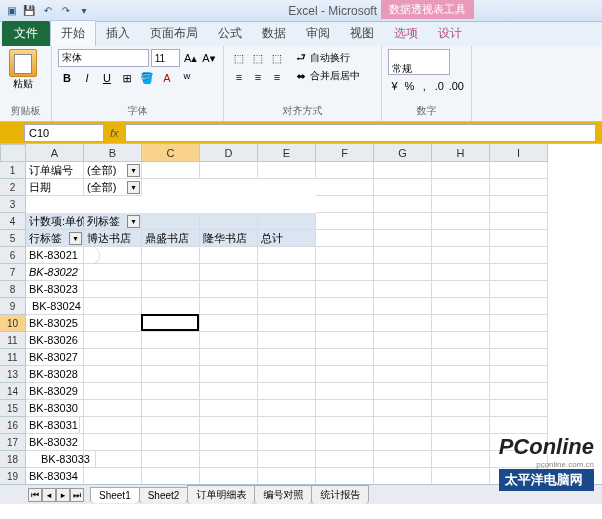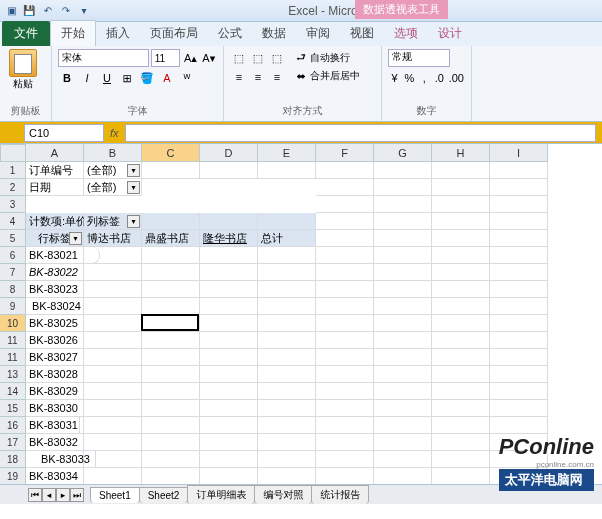--- a/index.html
+++ b/index.html
@@ -1,38 +1,38 @@
 <!DOCTYPE html>
 <html><head>
 <meta charset="utf-8">
 <style>
 *{box-sizing:border-box;margin:0;padding:0;font-family:"Microsoft YaHei",SimSun,Arial,sans-serif}
 body{width:602px;height:519px;background:#fff;overflow:hidden;font-size:11px;position:relative}
 .titlebar{height:22px;background:linear-gradient(#e8f0fa,#d4e4f5);display:flex;align-items:center;border-bottom:1px solid #a8c0d8}
 .qat{display:flex;gap:2px;padding:0 4px}
 .qat-icon{width:16px;height:16px;display:flex;align-items:center;justify-content:center;font-size:10px;color:#2a5a8a}
 .title-text{flex:1;text-align:center;color:#585858;font-size:12px}
-.context-badge{position:absolute;top:0;right:154px;background:#e89ab8;color:#fff;padding:2px 8px;font-size:11px}
+.context-badge{position:absolute;top:0;right:128px;background:#e89ab8;color:#fff;padding:2px 8px;font-size:11px}
 .ribbon-tabs{height:24px;background:#e8f0fa;display:flex;align-items:flex-end;padding-left:2px}
 .file-tab{background:#1c6b3c;color:#fff;padding:4px 12px;font-size:12px;border-radius:2px 2px 0 0}
 .tab{padding:4px 10px;font-size:12px;color:#444;cursor:pointer}
 .tab.active{background:#f5f8fc;border:1px solid #b8ccde;border-bottom:none}
 .tab.ctx{color:#b55080}
 .ribbon{height:76px;background:#f2f6fb;border-bottom:1px solid #b0c4d8;display:flex}
 .rgroup{border-right:1px solid #cad8e8;padding:3px 6px;display:flex;flex-direction:column;justify-content:space-between}
 .rgroup-body{display:flex;align-items:flex-start;gap:4px}
 .rgroup-label{text-align:center;font-size:10px;color:#666;padding-top:2px}
 .paste-btn{display:flex;flex-direction:column;align-items:center;width:34px}
 .paste-icon{width:28px;height:28px;background:linear-gradient(#f9d58a,#e8a030);border:1px solid #c88820;border-radius:2px;position:relative}
 .paste-icon::after{content:"";position:absolute;top:4px;left:4px;width:16px;height:18px;background:#fff;border:1px solid #888}
 .font-row{display:flex;gap:2px;align-items:center;margin-bottom:2px}
 .combo{border:1px solid #aac;background:#fff;height:18px;display:flex;align-items:center;padding:0 3px;font-size:10px}
 .btn-sm{width:18px;height:18px;border:1px solid transparent;display:flex;align-items:center;justify-content:center;font-size:11px;cursor:pointer}
 .align-grid{display:grid;grid-template-columns:repeat(3,18px);gap:1px}
-.num-combo{border:1px solid #aac;background:#fff;height:18px;width:62px;padding:0 3px;font-size:10px}
+.num-combo{border:1px solid #aac;background:#fff;height:18px;width:62px;padding:12px 3px;font-size:10px}
 .namebox-row{height:22px;background:#eab308;border-bottom:1px solid #b0c4d8;display:flex;align-items:center}
 .namebox{width:80px;height:18px;border:1px solid #aac;background:#fff;margin-left:24px;padding:0 4px;font-size:11px;display:flex;align-items:center}
 .fx{margin:0 6px;font-style:italic;color:#555}
 .formula-bar{flex:1;height:18px;border:1px solid #aac;background:#fff;margin-right:6px}
 .grid-wrap{display:flex;height:340px;overflow:hidden}
 .corner{width:26px;height:18px;background:#e8ecf0;border:1px solid #bcc}
 .col-headers{display:flex}
 .row-headers{display:flex;flex-direction:column}
 .ch{width:58px;height:18px;background:#e8ecf0;border-right:1px solid #bcc;border-bottom:1px solid #bcc;text-align:center;font-size:11px;color:#333;line-height:18px}
 .ch.sel{background:#f9d38a}
@@ -345,24 +345,24 @@
         <div class="cell" style="left: 464px; top: 306px; width: 58px;"></div>
         <div class="cell" style="left: 0px; top: 0px; width: 58px;">订单编号</div>
         <div class="cell" style="left: 58px; top: 0px; width: 58px;">(全部)</div>
         <div class="cell" style="left: 0px; top: 17px; width: 58px;">日期</div>
         <div class="cell" style="left: 58px; top: 17px; width: 58px;">(全部)</div>
         <div class="cell hdr-cell" style="left: 0px; top: 51px; width: 58px;">计数项:单价</div>
         <div class="cell hdr-cell" style="left: 58px; top: 51px; width: 58px;">列标签</div>
         <div class="cell hdr-cell" style="left: 116px; top: 51px; width: 58px;"></div>
         <div class="cell hdr-cell" style="left: 174px; top: 51px; width: 58px;"></div>
         <div class="cell hdr-cell" style="left: 232px; top: 51px; width: 58px;"></div>
-        <div class="cell hdr-cell" style="left: 0px; top: 68px; width: 58px; text-align: center;">行标签</div>
+        <div class="cell hdr-cell" style="left: 0px; top: 68px; width: 58px;">行标签</div>
         <div class="cell hdr-cell" style="left: 58px; top: 68px; width: 58px;">博达书店</div>
         <div class="cell hdr-cell" style="left: 116px; top: 68px; width: 58px;">鼎盛书店</div>
-        <div class="cell hdr-cell" style="left: 174px; top: 68px; width: 58px; text-decoration: underline;">隆华书店</div>
+        <div class="cell hdr-cell" style="left: 174px; top: 68px; width: 58px;">隆华书店</div>
         <div class="cell hdr-cell" style="left: 232px; top: 68px; width: 58px;">总计</div>
         <div class="cell" style="left: 0px; top: 85px; width: 74px; border-radius: 8px;">BK-83021</div>
         <div class="cell" style="left: 0px; top: 102px; width: 58px; font-style: italic;">BK-83022</div>
         <div class="cell" style="left: 0px; top: 119px; width: 58px;">BK-83023</div>
         <div class="cell" style="left: 0px; top: 136px; width: 58px; padding-left: 6px;">BK-83024</div>
         <div class="cell" style="left: 0px; top: 153px; width: 58px;">BK-83025</div>
         <div class="cell" style="left: 0px; top: 170px; width: 58px;">BK-83026</div>
         <div class="cell" style="left: 0px; top: 187px; width: 58px;">BK-83027</div>
         <div class="cell" style="left: 0px; top: 204px; width: 58px;">BK-83028</div>
         <div class="cell" style="left: 0px; top: 221px; width: 58px;">BK-83029</div>

